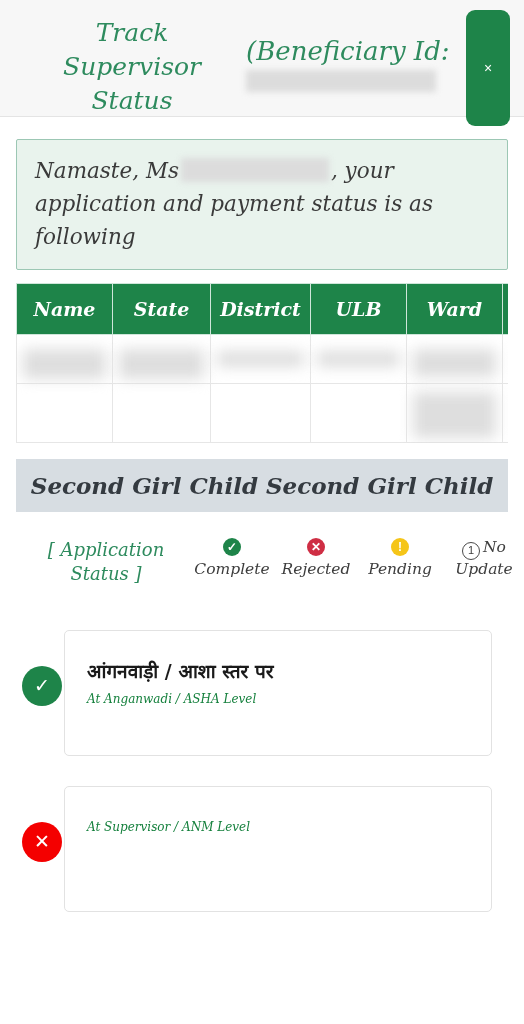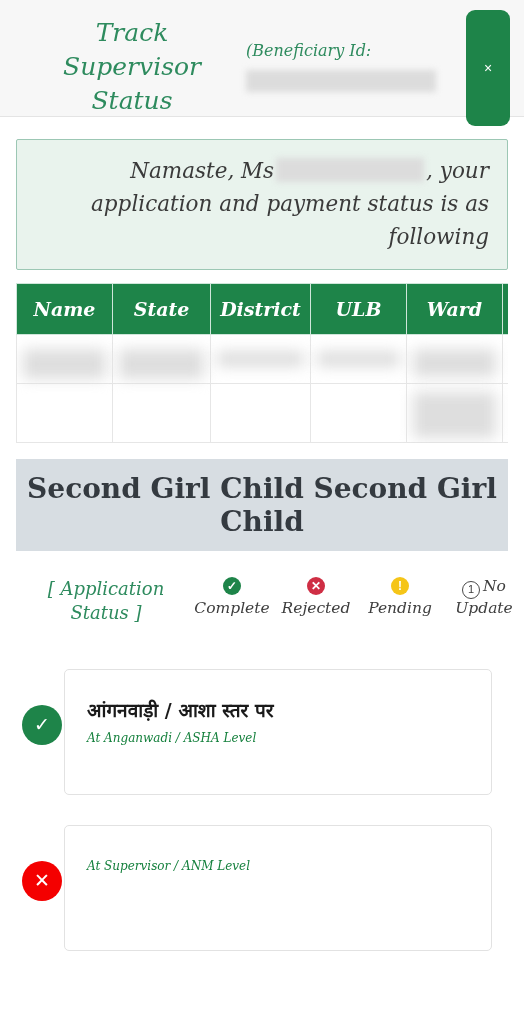--- a/index.html
+++ b/index.html
@@ -38,21 +38,21 @@
   }
   .header-title span { display: block; }
   .header-benef {
     position: absolute;
     left: 246px;
     top: 38px;
     width: 200px;
     color: #2e8b5e;
     font-family: "DejaVu Serif", serif;
     font-style: italic;
-    font-size: 16px;
+    font-size: 26px;
     line-height: 26px;
     white-space: nowrap;
   }
   .redact {
     background: #dcdcdc;
     filter: blur(3px);
     border-radius: 1px;
     display: inline-block;
   }
   .benef-redact {
@@ -84,21 +84,21 @@
   .content {
     padding: 0 16px;
   }
 
   .greeting {
     margin-top: 22px;
     background: #e9f3ed;
     border: 1px solid #9cc7b4;
     border-radius: 2px;
     padding: 14px 18px 16px 18px;
-    text-align: right;
+    text-align: left;
     color: #3a3a3a;
     font-family: "DejaVu Serif", serif;
     font-style: italic;
     font-size: 21.5px;
     line-height: 33px;
     box-sizing: border-box;
   }
   .greeting .name-redact {
     width: 148px;
     height: 24px;
@@ -153,22 +153,23 @@
   .r2 td { height: 72px; }
 
   
   .section-bar {
     margin-top: 16px;
     background: #d7dde2;
     padding: 13px 8px;
     text-align: center;
     color: #343a40;
     font-family: "DejaVu Serif", serif;
+    font-style: italic;
     font-weight: bold;
-    font-size: 28px;
+    font-size: 23px;
     box-sizing: border-box;
   }
 
   
   .legend {
     display: flex;
     align-items: flex-start;
     padding: 26px 6px 0 6px;
   }
   .legend-label {

